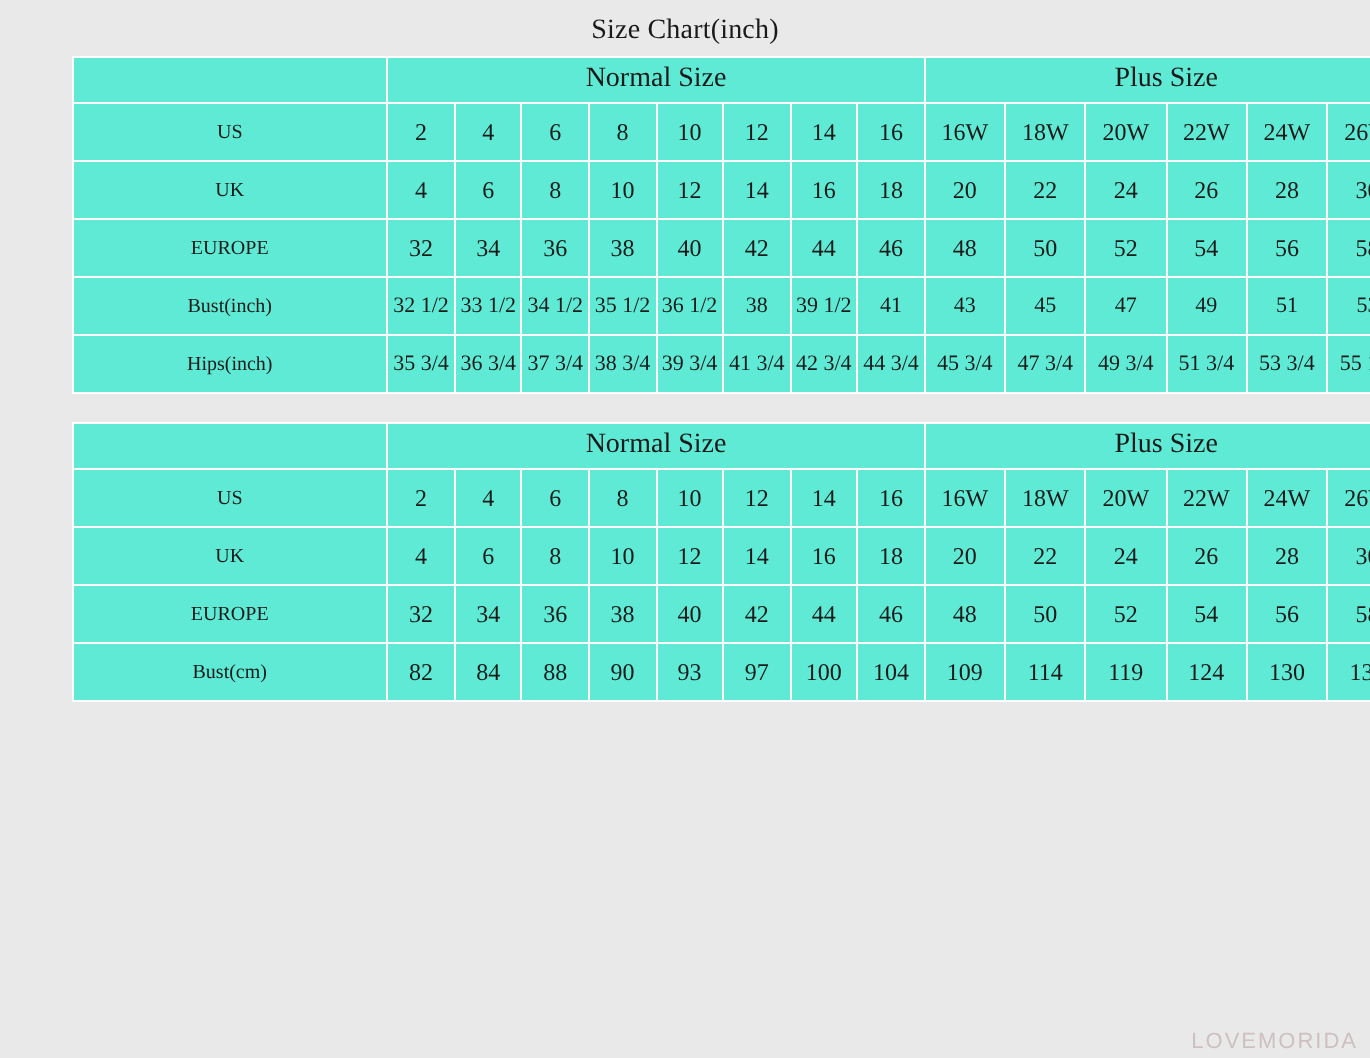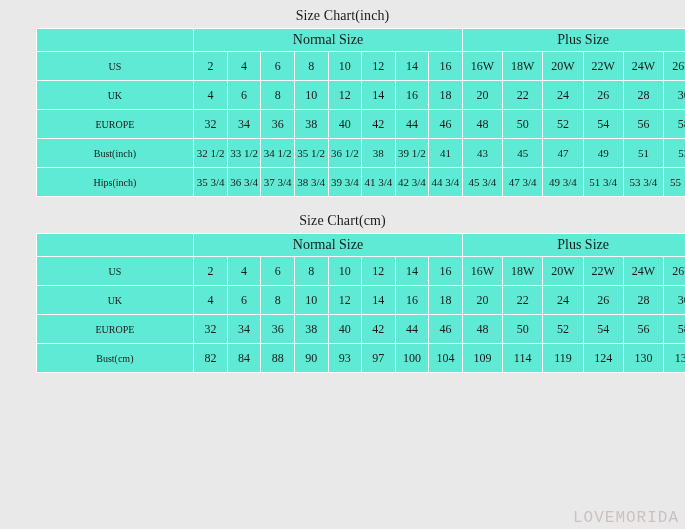--- a/index.html
+++ b/index.html
@@ -67,22 +67,22 @@
     border: 1px solid #ffffff;
   }
   .spacer {
     height: 10px;
     background: #e9e9e9;
   }
   .watermark {
     position: absolute;
     right: 6px;
     bottom: 2px;
-    font-family: Liberation Mono, monospace;
-    font-size: 16px;
+    font-family: Liberation Sans, sans-serif;
+    font-size: 11px;
     letter-spacing: 1px;
     color: #c9b9b9;
     opacity: 0.85;
   }
 </style>
 </head>
 <body>
 
 <div class="chart-block first">
   <div class="chart-title">Size Chart(inch)</div>
@@ -183,21 +183,20 @@
         <td class="cell small">53 3/4</td>
         <td class="cell small">55 1/2</td>
       </tr>
     </tbody>
   </table>
 </div>
 
 <div class="spacer"></div>
 
 <div class="chart-block second">
-  <div class="chart-title">Size Chart(cm)</div>
   <table class="size-table">
     <colgroup>
       <col style="width:141px">
       <col span="8" style="width:30px">
       <col span="6" style="width:36px">
     </colgroup>
     <tbody>
       <tr>
         <td class="grouphdr blank"></td>
         <td class="grouphdr" colspan="8">Normal Size</td>

